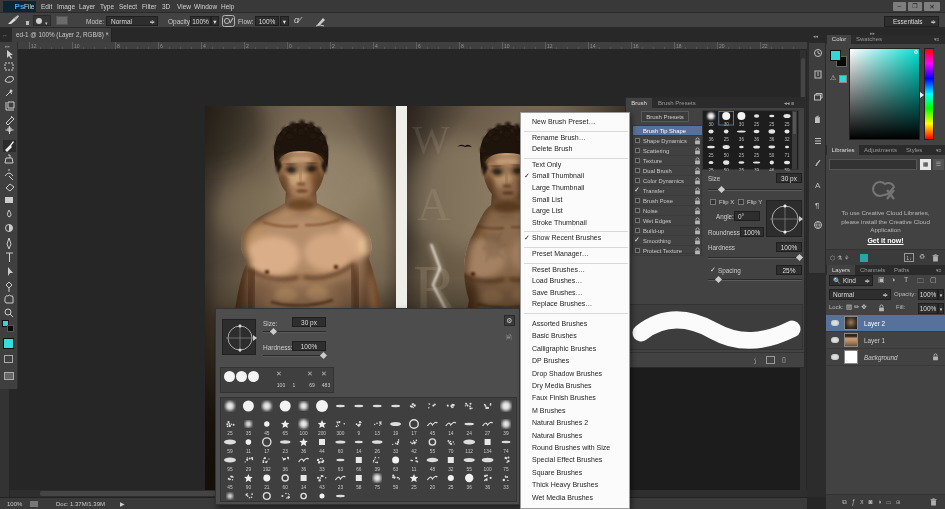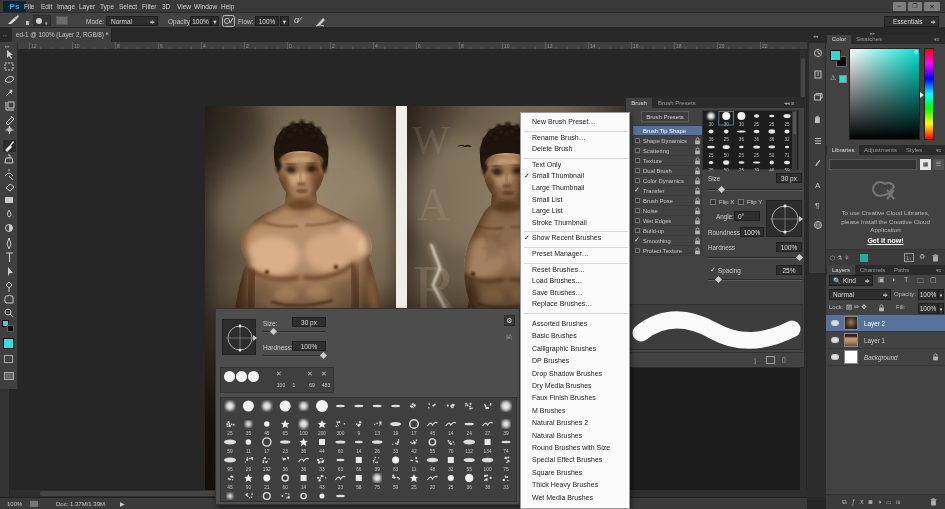--- a/index.html
+++ b/index.html
@@ -1,21 +1,21 @@
 <!DOCTYPE html>
 <html><head><meta charset="utf-8"><style>
 *{margin:0;padding:0;box-sizing:border-box}
 body{width:945px;height:509px;overflow:hidden;font-family:"Liberation Sans",sans-serif;background:#262626}
 .ab{position:absolute}
 .t{color:#cfcfcf;font-size:7px;white-space:nowrap}
 .box{background:#2e2e2e;border:1px solid #1f1f1f;color:#ddd;font-size:6.5px;text-align:center}
 </style></head><body>
 <div class="ab" style="left:0;top:0;width:945px;height:509px;background:#262626;overflow:hidden">
 <div class="ab" style="left:0;top:0;width:945px;height:13px;background:#393939;border-bottom:1px solid #2a2a2a">
-      <div class="ab" style="left:3px;top:1px;width:23px;height:11px;background:#0d2635;color:#35aaf0;font-size:8px;font-weight:bold;text-align:center;line-height:11px">Ps</div>
+      <div class="ab" style="left:3px;top:1px;width:33px;height:11px;background:#0d2635;color:#35aaf0;font-size:8px;font-weight:bold;text-align:center;line-height:11px">Ps</div>
       <div class="ab t" style="left:24px;top:3px;font-size:6.5px;color:#d2d2d2">File</div>
       <div class="ab t" style="left:41px;top:3px;font-size:6.5px;color:#d2d2d2">Edit</div>
       <div class="ab t" style="left:57px;top:3px;font-size:6.5px;color:#d2d2d2">Image</div>
       <div class="ab t" style="left:79px;top:3px;font-size:6.5px;color:#d2d2d2">Layer</div>
       <div class="ab t" style="left:100px;top:3px;font-size:6.5px;color:#d2d2d2">Type</div>
       <div class="ab t" style="left:119px;top:3px;font-size:6.5px;color:#d2d2d2">Select</div>
       <div class="ab t" style="left:142px;top:3px;font-size:6.5px;color:#d2d2d2">Filter</div>
       <div class="ab t" style="left:162px;top:3px;font-size:6.5px;color:#d2d2d2">3D</div>
       <div class="ab t" style="left:177px;top:3px;font-size:6.5px;color:#d2d2d2">View</div>
       <div class="ab t" style="left:194px;top:3px;font-size:6.5px;color:#d2d2d2">Window</div>

